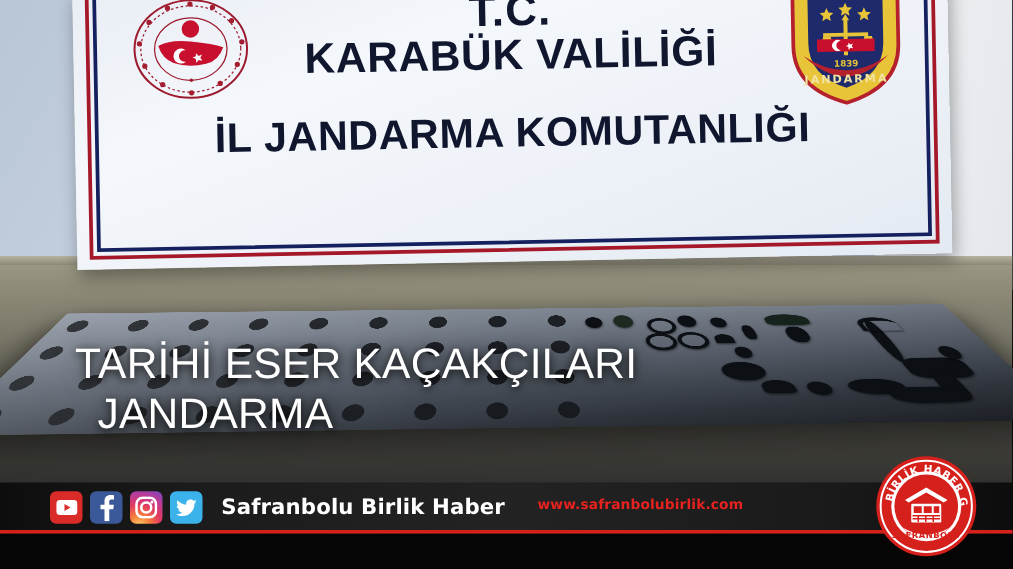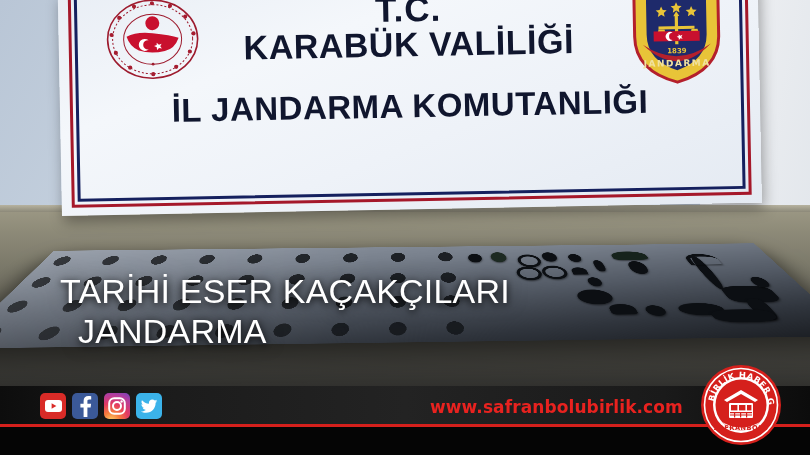--- a/index.html
+++ b/index.html
@@ -70,21 +70,21 @@
   .socials{position:absolute;left:40px;top:393px;display:flex;gap:6px;}
   .sic{width:26px;height:26px;border-radius:5px;display:flex;align-items:center;justify-content:center;}
   .sic svg{display:block;}
   .ic-yt{background:#d92b27;}
   .ic-fb{background:#3b5998;}
   .ic-ig{background:radial-gradient(circle at 28% 108%,#fdd36a 0%,#f67c3c 26%,#e23a62 52%,#b43d9d 78%,#6f44c0 100%);}
   .ic-tw{background:#3bb3ea;}
 
   .brand{position:absolute;left:177px;top:396px;font-size:17px;font-weight:bold;color:#fff;
         letter-spacing:.1px;font-family:"DejaVu Sans",sans-serif;}
-  .url{position:absolute;left:430px;top:397px;font-size:17px;font-weight:bold;color:#e8221f;
+  .url{position:absolute;left:430px;top:397px;font-size:11px;font-weight:bold;color:#e8221f;
         letter-spacing:.1px;font-family:"DejaVu Sans",sans-serif;}
 
   
   .logo{position:absolute;left:700px;top:364px;width:82px;height:82px;}
 </style>
 </head>
 <body>
 
 <div class="stage">
 
@@ -218,20 +218,21 @@
           <circle cx="13.6" cy="4.5" r="1.2" fill="#fff"></circle>
         </svg>
     </a>
     <a class="sic ic-tw">
       <svg width="18" height="15" viewBox="0 0 18 15">
           <path d="M17.5 2.1 c-.6 .3 -1.3 .5 -2 .6 .7 -.4 1.3 -1.1 1.5 -1.9 -.7 .4 -1.4 .7 -2.2 .8 C14.2 .9 13.3 .5 12.3 .5 c-1.9 0 -3.4 1.5 -3.4 3.4 0 .3 0 .5 .1 .8 C6.2 4.5 3.7 3.2 2 1.2 c-.3 .5 -.5 1.1 -.5 1.7 0 1.2 .6 2.2 1.5 2.8 -.6 0 -1.1 -.2 -1.6 -.4 0 1.6 1.2 3 2.7 3.3 -.3 .1 -.6 .1 -.9 .1 -.2 0 -.4 0 -.6 -.1 .4 1.3 1.7 2.3 3.2 2.3 -1.2 .9 -2.6 1.5 -4.2 1.5 -.3 0 -.5 0 -.8 -.1 1.5 1 3.3 1.5 5.2 1.5 6.2 0 9.6 -5.2 9.6 -9.6 v-.4 c.7 -.5 1.3 -1.1 1.8 -1.8 z" fill="#fff"></path>
         </svg>
     </a>
   </div>
 
+  <div class="brand">Safranbolu Birlik Haber</div>
   <div class="url">www.safranbolubirlik.com</div>
 
   <div class="logo">
     <svg viewBox="0 0 82 82" width="82" height="82">
       <circle cx="41" cy="41" r="40" fill="#d5201c"></circle>
       <circle cx="41" cy="41" r="36.5" fill="none" stroke="#fff" stroke-width="1.6"></circle>
       <circle cx="41" cy="41" r="28" fill="#fff"></circle>
       <circle cx="41" cy="41" r="25.5" fill="#d5201c"></circle>
       <path id="arc" d="M 41 10 m -27 31 a 27 27 0 1 1 54 0" fill="none"></path>
       <text font-family="DejaVu Sans, sans-serif" font-size="8.4" font-weight="bold" fill="#fff" letter-spacing=".4">

